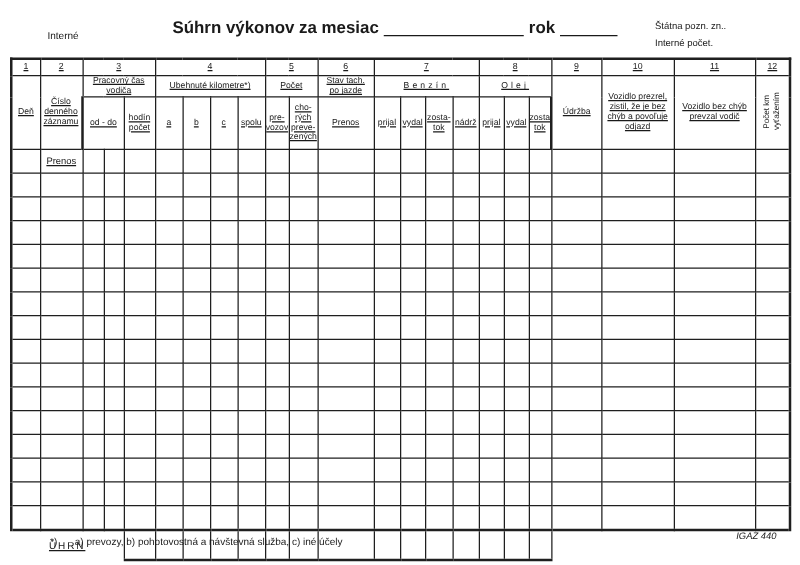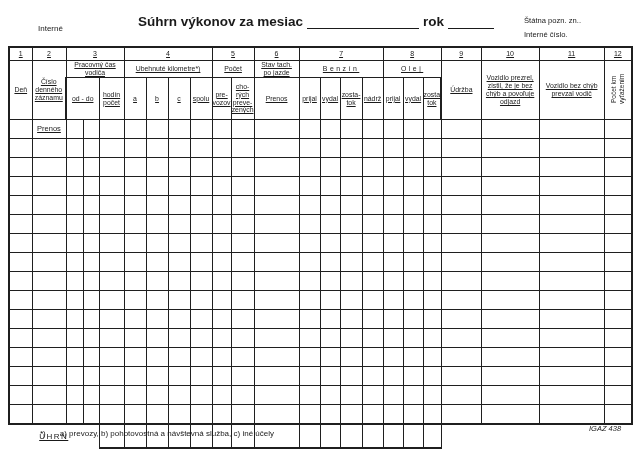--- a/index.html
+++ b/index.html
@@ -56,21 +56,21 @@
 
   <div class="titlebar">
     <span class="ttl">Súhrn výkonov za mesiac</span>
     <span class="blank month"></span>
     <span class="ttl">rok</span>
     <span class="blank year"></span>
   </div>
 
   <div class="meta">
     <div>Štátna pozn. zn..</div>
-    <div>Interné číslo.</div>
+    <div>Interné počet.</div>
   </div>
 
   <table class="grid">
     <colgroup>
       <col style="width:23px">
         <col style="width:34px">
       <col style="width:17px">
         <col style="width:16px">
         <col style="width:25px">
       <col style="width:22px">
@@ -575,15 +575,15 @@
       <td class="box"></td>
       <td colspan="4"></td>
     </tr>
   </tbody>
     </table>
 
   <div class="footnote">
     <span>*)</span>
     <span>a) prevozy, b) pohotovostná a návštevná služba, c) iné účely</span>
   </div>
-  <div class="formcode">IGAZ 438</div>
+  <div class="formcode">IGAZ 440</div>
 
 </div>
 
 </body></html>

